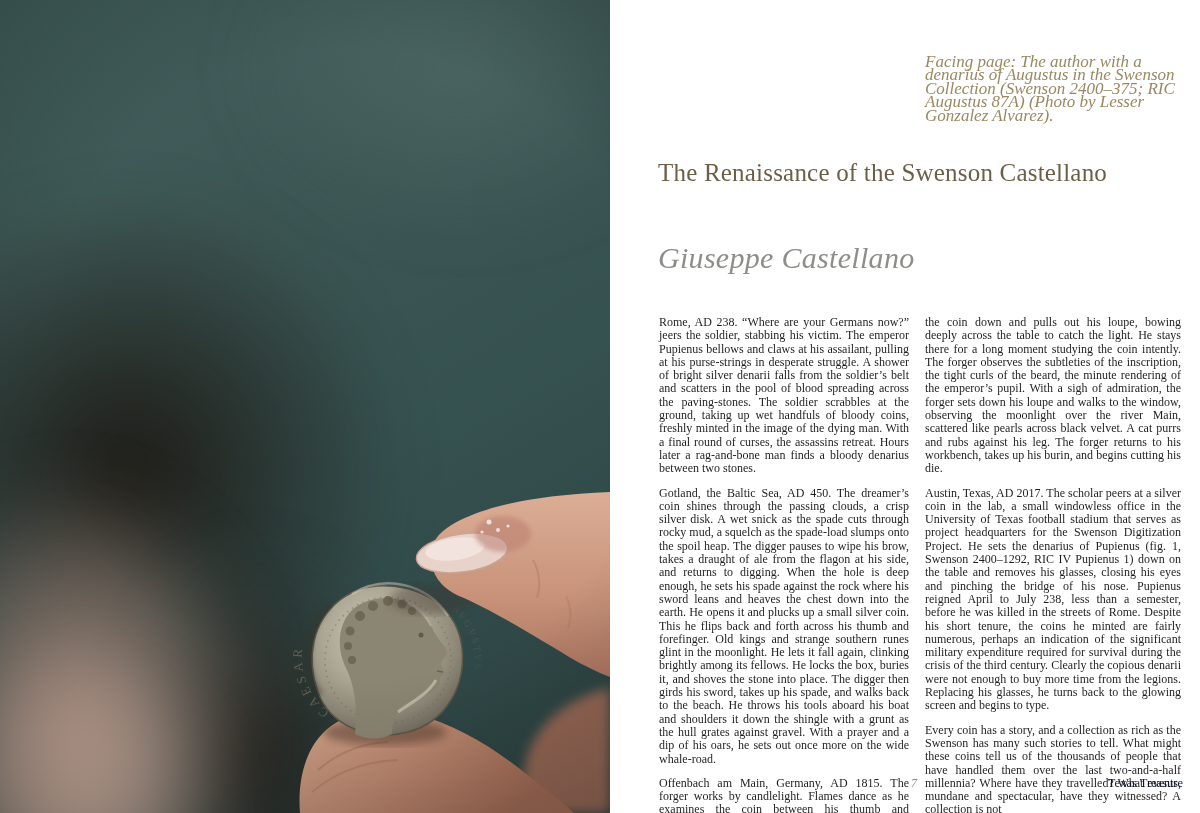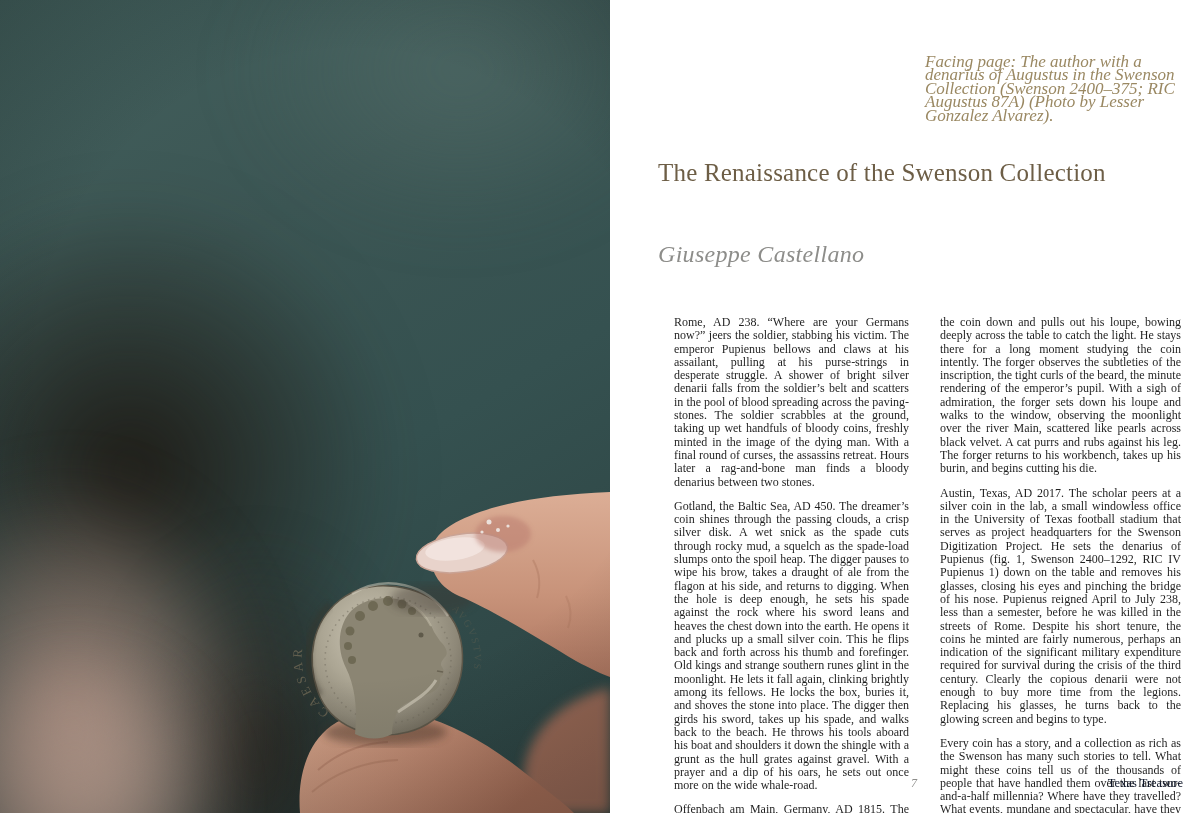--- a/index.html
+++ b/index.html
@@ -35,25 +35,25 @@
   .caption{
     position:absolute;left:925px;top:55px;width:274px;
     font-size:17px;line-height:13.4px;font-style:italic;color:#9a8862;
   }
   .title{
     position:absolute;left:658px;top:158px;width:520px;
     font-size:25px;line-height:30px;color:#6d5e46;letter-spacing:.2px;
   }
   .author{
     position:absolute;left:658px;top:241px;
-    font-size:24px;font-style:italic;color:#8d8d8a;letter-spacing:.3px;
+    font-size:30px;font-style:italic;color:#8d8d8a;letter-spacing:.3px;
   }
   .col{position:absolute;top:316px;font-size:12px;line-height:13.3px;color:#1f1f1f;
     text-align:justify;}
-  .col p{margin:0 0 11px 16px;}
+  .col p{margin:0 0 11px 1px;}
   .col-left{left:658px;width:251px;}
   .col-right{left:924px;width:257px;}
   .page-number{
     position:absolute;left:911px;top:776px;font-size:12px;font-style:italic;color:#8d8d8a;
   }
   .running-title{
     position:absolute;right:17px;top:776px;font-size:12.5px;color:#0f172a;
   }
 </style>
 </head>
@@ -164,21 +164,21 @@
         <path d="M566,596 q8,16 2,32" stroke="#a06b52" stroke-width="2" opacity="0.25" fill="none"></path>
       </g>
     </svg>
 
     <div class="vignette"></div>
   </div>
 
   <div class="caption">Facing page: The author with a denarius of Augustus in the Swenson Collection (Swenson 2400–375; RIC Augustus 87A) (Photo by Lesser Gonzalez Alvarez).</div>
 
   <div class="title">
-    <div>The Renaissance of the Swenson Collection</div>
+    <div>The Renaissance of the Swenson Castellano</div>
   </div>
 
   <div class="author">Giuseppe Castellano</div>
 
   <div class="col col-left">
     <p>Rome, AD 238. “Where are your Germans now?” jeers the soldier, stabbing his victim. The emperor Pupienus bellows and claws at his assailant, pulling at his purse-strings in desperate struggle. A shower of bright silver denarii falls from the soldier’s belt and scatters in the pool of blood spreading across the paving-stones. The soldier scrabbles at the ground, taking up wet handfuls of bloody coins, freshly minted in the image of the dying man. With a final round of curses, the assassins retreat. Hours later a rag-and-bone man finds a bloody denarius between two stones.</p>
     <p>Gotland, the Baltic Sea, AD 450. The dreamer’s coin shines through the passing clouds, a crisp silver disk. A wet snick as the spade cuts through rocky mud, a squelch as the spade-load slumps onto the spoil heap. The digger pauses to wipe his brow, takes a draught of ale from the flagon at his side, and returns to digging. When the hole is deep enough, he sets his spade against the rock where his sword leans and heaves the chest down into the earth. He opens it and plucks up a small silver coin. This he flips back and forth across his thumb and forefinger. Old kings and strange southern runes glint in the moonlight. He lets it fall again, clinking brightly among its fellows. He locks the box, buries it, and shoves the stone into place. The digger then girds his sword, takes up his spade, and walks back to the beach. He throws his tools aboard his boat and shoulders it down the shingle with a grunt as the hull grates against gravel. With a prayer and a dip of his oars, he sets out once more on the wide whale-road.</p>
     <p>Offenbach am Main, Germany, AD 1815. The forger works by candlelight. Flames dance as he examines the coin between his thumb and forefinger. The forger sets</p>
   </div>
 

